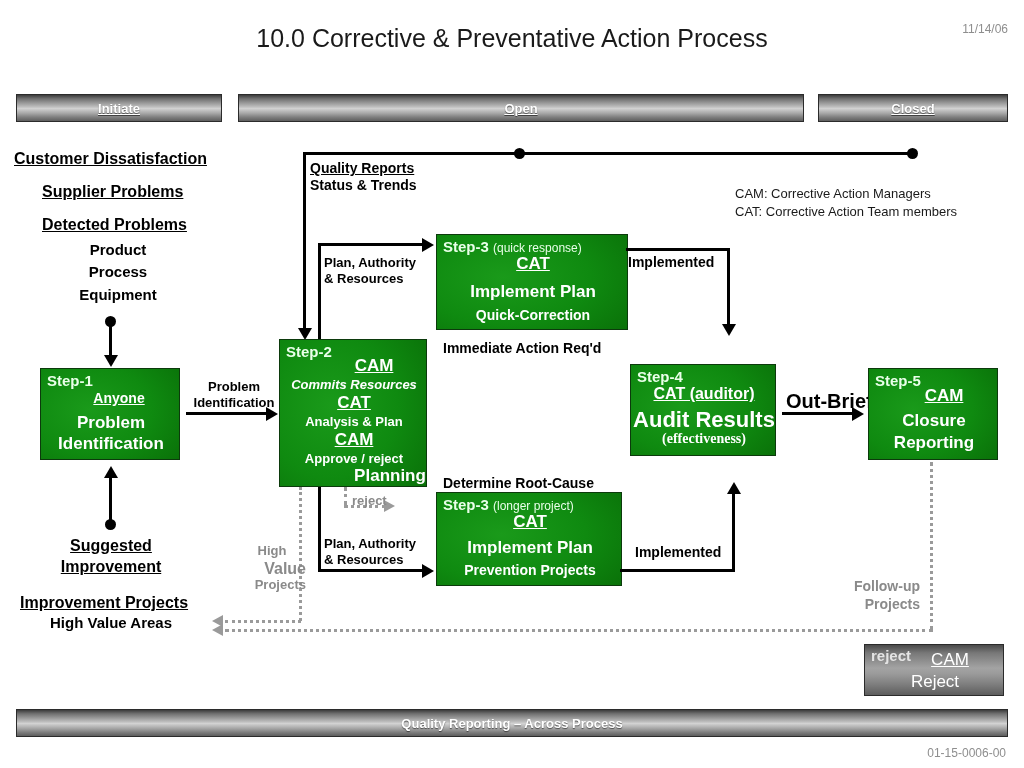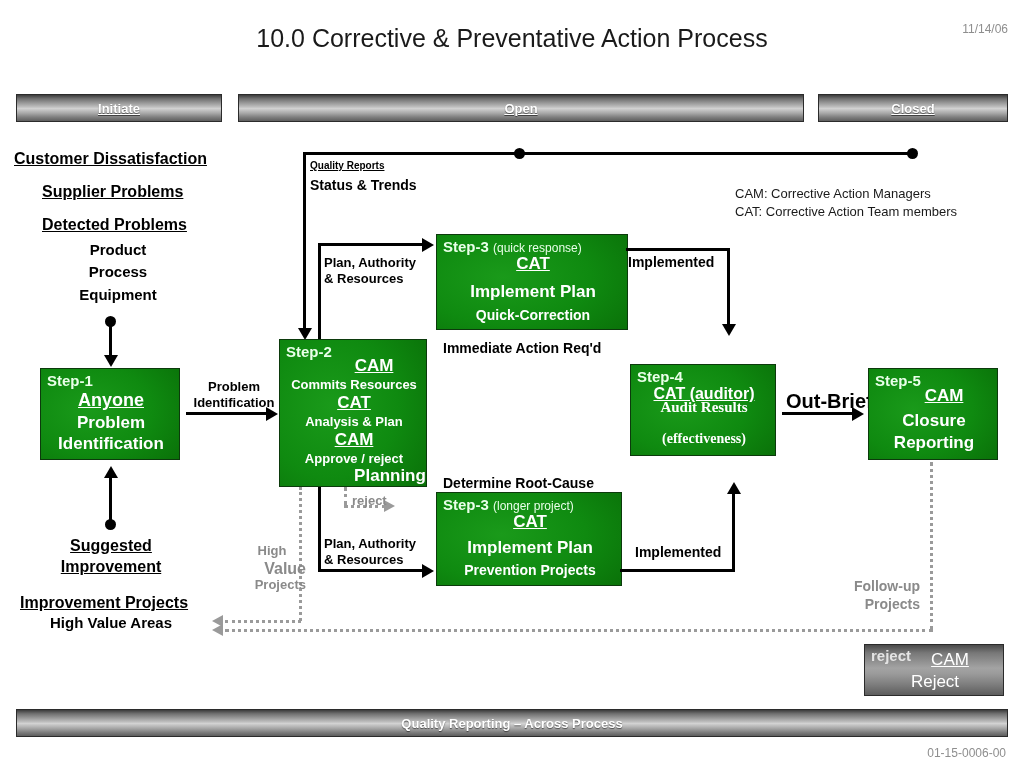--- a/index.html
+++ b/index.html
@@ -117,21 +117,21 @@
   <div class="gbar" style="left:818px;top:94px;width:190px;height:28px;">
     <span>Closed</span>
   </div>
 
   <div class="hline" style="left:303px;top:152px;width:612px;"></div>
   <div class="dot" style="left:514px;top:148px;"></div>
   <div class="dot" style="left:907px;top:148px;"></div>
   <div class="vline" style="left:303px;top:152px;height:178px;"></div>
   <div class="arrow down" style="left:298px;top:328px;"></div>
 
-  <div class="lab" style="left:310px;top:160px;font-size:10px;text-decoration:underline;">Quality Reports</div>
+  <div class="lab" style="left:310px;top:160px;font-size:14px;text-decoration:underline;">Quality Reports</div>
   <div class="lab" style="left:310px;top:177px;font-size:14px;">Status &amp; Trends</div>
 
   <div class="lab norm" style="left:735px;top:186px;font-size:13px;">CAM: Corrective Action Managers</div>
   <div class="lab norm" style="left:735px;top:204px;font-size:13px;">CAT: Corrective Action Team members</div>
 
   <div class="lab" style="left:14px;top:150px;font-size:16px;text-decoration:underline;">Customer Dissatisfaction</div>
   <div class="lab" style="left:42px;top:183px;font-size:16px;text-decoration:underline;">Supplier Problems</div>
   <div class="lab" style="left:42px;top:216px;font-size:16px;text-decoration:underline;">Detected Problems</div>
   <div class="lab" style="left:0px;top:241px;width:236px;text-align:center;font-size:15px;">Product</div>
   <div class="lab" style="left:0px;top:263px;width:236px;text-align:center;font-size:15px;">Process</div>
@@ -147,36 +147,36 @@
 
   <div class="lab" style="left:0px;top:537px;width:222px;text-align:center;font-size:16px;text-decoration:underline;">Suggested</div>
   <div class="lab" style="left:0px;top:558px;width:222px;text-align:center;font-size:16px;text-decoration:underline;">Improvement</div>
   <div class="lab" style="left:20px;top:594px;font-size:16px;text-decoration:underline;">Improvement Projects</div>
   <div class="lab" style="left:0px;top:614px;width:222px;text-align:center;font-size:15px;">High Value Areas</div>
 
   <div class="gbox" style="left:40px;top:368px;width:140px;height:92px;">
     <div class="steplbl">
       <span>Step-1</span>
     </div>
-    <div class="ln u" style="position:absolute;left:0;top:22px;width:140px;font-size:18px;">Anyone</div>
+    <div class="ln u" style="position:absolute;left:8px;top:22px;width:140px;font-size:14px;">Anyone</div>
     <div class="ln" style="position:absolute;left:0;top:45px;width:140px;font-size:17px;">Problem</div>
     <div class="ln" style="position:absolute;left:0;top:66px;width:140px;font-size:17px;">Identification</div>
   </div>
 
   <div class="hline" style="left:186px;top:412px;width:82px;"></div>
   <div class="arrow right" style="left:266px;top:407px;"></div>
   <div class="lab" style="left:186px;top:379px;width:96px;text-align:center;font-size:13px;">Problem</div>
   <div class="lab" style="left:178px;top:395px;width:112px;text-align:center;font-size:13px;">Identification</div>
 
   <div class="gbox" style="left:279px;top:339px;width:148px;height:148px;">
     <div class="steplbl">
       <span>Step-2</span>
     </div>
     <div class="ln u" style="position:absolute;left:40px;top:17px;width:108px;font-size:17px;">CAM</div>
-    <div class="ln" style="position:absolute;left:0;top:38px;width:148px;font-size:13px;">Commits Resources</div>
+    <div class="ln" style="position:absolute;left:0;top:38px;width:148px;font-size:13px;font-style:italic;">Commits Resources</div>
     <div class="ln u" style="position:absolute;left:0;top:54px;width:148px;font-size:17px;">CAT</div>
     <div class="ln" style="position:absolute;left:0;top:75px;width:148px;font-size:13px;">Analysis &amp; Plan</div>
     <div class="ln u" style="position:absolute;left:0;top:91px;width:148px;font-size:17px;">CAM</div>
     <div class="ln" style="position:absolute;left:0;top:112px;width:148px;font-size:13px;">Approve / reject</div>
     <div class="ln" style="position:absolute;left:0;top:127px;width:148px;font-size:17px;padding-left:36px;">Planning</div>
   </div>
 
   <div class="vline" style="left:318px;top:243px;height:96px;"></div>
   <div class="hline" style="left:318px;top:243px;width:106px;"></div>
   <div class="arrow right" style="left:422px;top:238px;"></div>
@@ -225,21 +225,21 @@
   <div class="hline" style="left:620px;top:569px;width:115px;"></div>
   <div class="vline" style="left:732px;top:492px;height:80px;"></div>
   <div class="arrow up" style="left:727px;top:482px;"></div>
   <div class="lab" style="left:635px;top:544px;font-size:14px;">Implemented</div>
 
   <div class="gbox" style="left:630px;top:364px;width:146px;height:92px;">
     <div class="steplbl">
       <span>Step-4</span>
     </div>
     <div class="ln u" style="position:absolute;left:0;top:20px;width:146px;font-size:16px;">CAT (auditor)</div>
-    <div class="ln" style="position:absolute;left:0;top:34px;width:146px;font-size:15px;font-family:Liberation Serif, serif;">Audit Results</div>
+    <div class="ln" style="position:absolute;left:0;top:43px;width:146px;font-size:22px;">Audit Results</div>
     <div class="ln" style="position:absolute;left:0;top:66px;width:146px;font-size:14px;font-family:Liberation Serif, serif;">(effectiveness)</div>
   </div>
 
   <div class="hline" style="left:782px;top:412px;width:72px;"></div>
   <div class="arrow right" style="left:852px;top:407px;"></div>
   <div class="lab" style="left:786px;top:390px;font-size:20px;">Out-Brief</div>
 
   <div class="gbox" style="left:868px;top:368px;width:130px;height:92px;">
     <div class="steplbl">
       <span>Step-5</span>

